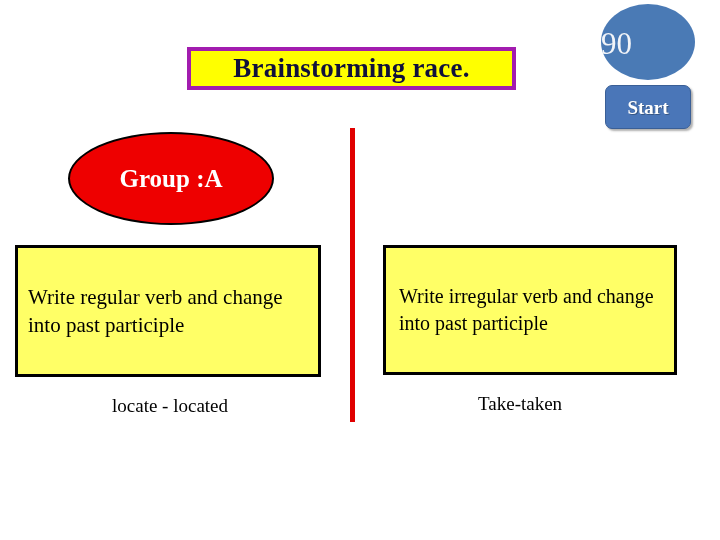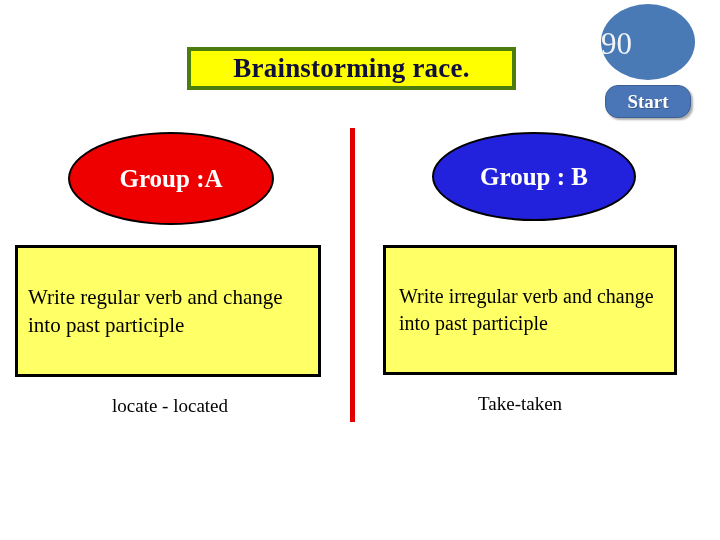--- a/index.html
+++ b/index.html
@@ -19,21 +19,21 @@
   }
 
   
   .title-box {
     position: absolute;
     left: 187px;
     top: 47px;
     width: 329px;
     height: 43px;
     background: #ffff00;
-    border: 4px solid #4d7c0f;
+    border: 4px solid #a21caf;
     box-sizing: border-box;
     display: flex;
     align-items: center;
     justify-content: center;
   }
   .title-text {
     font-family: "Liberation Serif", "DejaVu Serif", serif;
     font-weight: bold;
     font-size: 27px;
     color: #10103c;
@@ -61,24 +61,24 @@
     line-height: 1;
     padding-top: 2px;
   }
 
   
   .start-button {
     position: absolute;
     left: 605px;
     top: 85px;
     width: 86px;
-    height: 33px;
+    height: 44px;
     background: #4a76b8;
     border: 1px solid #3a5f96;
-    border-radius: 13px;
+    border-radius: 7px;
     box-sizing: border-box;
     display: flex;
     align-items: center;
     justify-content: center;
     box-shadow: 2px 2px 2px rgba(80,80,80,0.45);
     cursor: pointer;
   }
   .start-label {
     font-family: "Liberation Serif", "DejaVu Serif", serif;
     font-weight: bold;
@@ -198,23 +198,20 @@
   </div>
 
   <div class="start-button">
     <span class="start-label">Start</span>
   </div>
 
   <div class="group-ellipse group-a">
     <span class="group-label">Group :A</span>
   </div>
 
-  <div class="group-ellipse group-b">
-    <span class="group-label">Group : B</span>
-  </div>
 
   <div class="divider"></div>
 
   <div class="task-box task-left">
     <span class="task-text">Write regular verb and change into past participle</span>
   </div>
 
   <div class="task-box task-right">
     <span class="task-text">Write irregular verb and change into past participle</span>
   </div>

